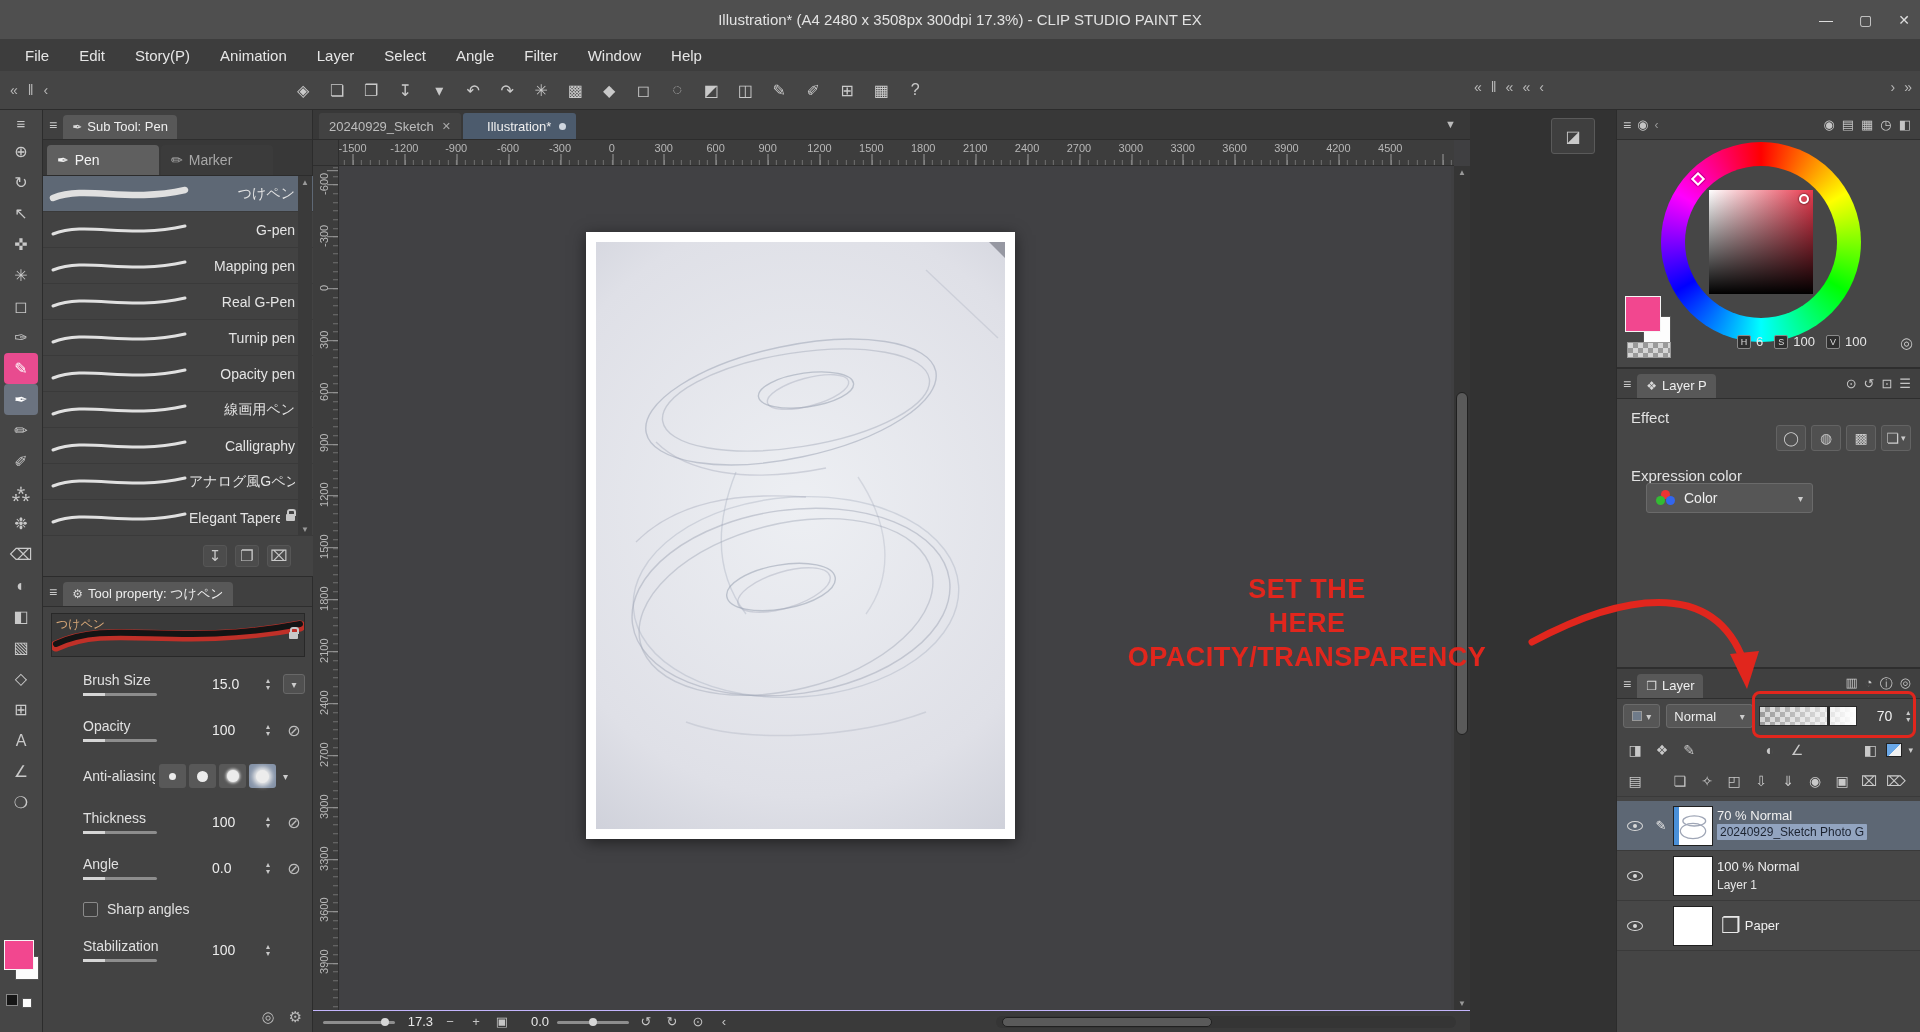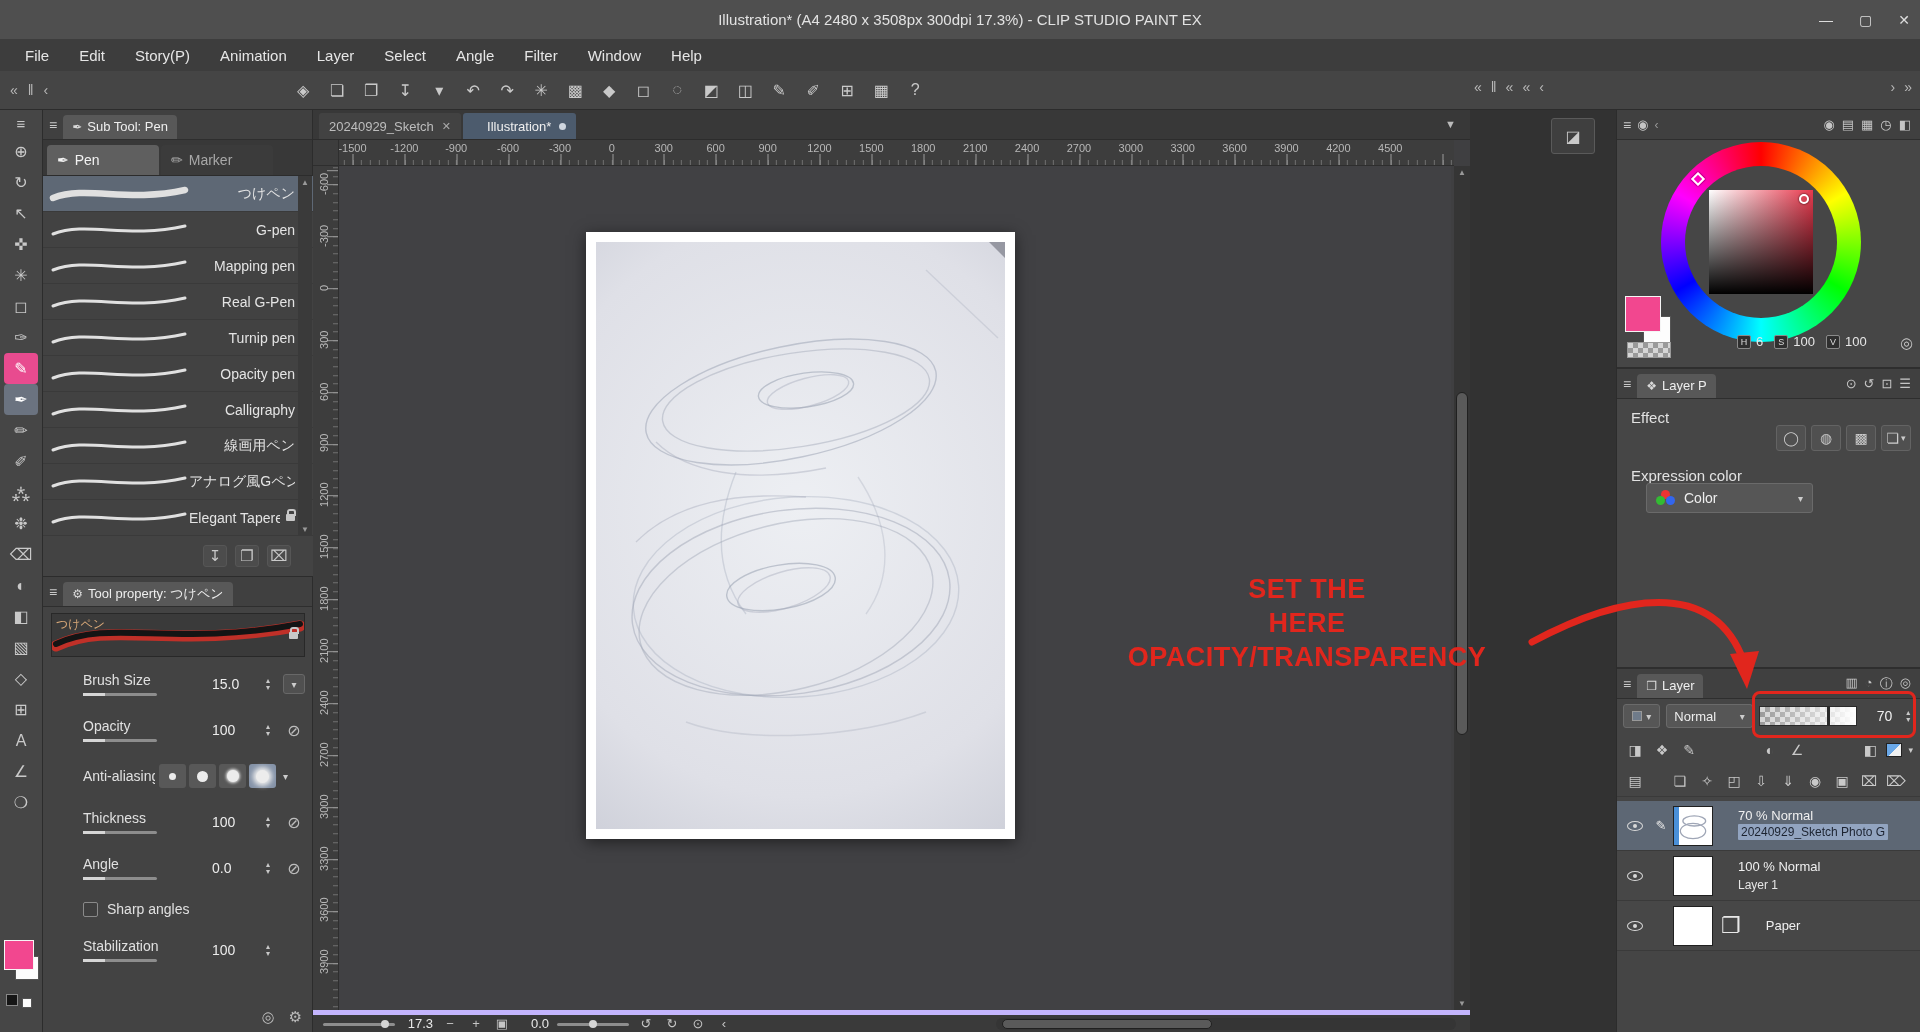--- a/index.html
+++ b/index.html
@@ -113,21 +113,21 @@
   .vlabels{display:flex;flex-direction:column;margin-top:-8px;}
   .vlab{height:51.9px;width:22px;flex:0 0 auto;display:flex;align-items:center;justify-content:center;font-size:11px;color:#b8b8b8;writing-mode:vertical-rl;transform:rotate(180deg);}
   .viewport{position:absolute;left:26px;top:56px;width:1112px;height:844px;background:#414144;overflow:hidden;}
   .page{position:absolute;left:247px;top:66px;width:429px;height:607px;background:#ffffff;box-shadow:0 3px 14px rgba(0,0,0,0.5);}
   .photo{position:absolute;left:10px;top:10px;width:409px;height:587px;
          background:radial-gradient(120% 90% at 50% 45%, #edeff3 0%, #dfe0e7 55%, #babdc9 100%);overflow:hidden;}
   .photo .fold{position:absolute;right:0;top:0;width:0;height:0;border-top:16px solid #6a6d78;border-left:16px solid transparent;opacity:.6;}
   .vscroll{position:absolute;right:0;top:56px;width:16px;height:844px;background:#353535;}
   .vscroll .thumb{position:absolute;left:2px;top:226px;width:12px;height:343px;background:#5a5a5a;border-radius:6px;}
   .vscroll .ar{position:absolute;left:4px;font-size:8px;color:#999;}
-  .bottombar{position:absolute;left:0;bottom:0;width:1157px;height:22px;background:#3a3a3a;border-top:5px solid #c4b5fd;display:flex;align-items:center;gap:8px;padding:0 10px;}
+  .bottombar{position:absolute;left:0;bottom:0;width:1157px;height:22px;background:#3a3a3a;border-top:1px solid #c4b5fd;display:flex;align-items:center;gap:8px;padding:0 10px;}
   .mini-slider{width:72px;height:14px;position:relative;}
   .mini-slider::before{content:"";position:absolute;left:0;top:6px;width:100%;height:3px;background:#8e8e8e;border-radius:2px;}
   .mini-slider .knob{position:absolute;top:3px;width:8px;height:8px;border-radius:50%;background:#d6d6d6;}
   .bb-val{font-size:13px;color:#e8e8e8;min-width:30px;text-align:right;}
   .bb-ic{font-size:13px;color:#c5c5c5;width:18px;text-align:center;}
   .hscroll{width:460px;height:12px;background:#353535;border-radius:6px;margin-left:auto;margin-right:4px;position:relative;}
   .hscroll .thumb{position:absolute;left:6px;top:1px;width:210px;height:10px;background:#5a5a5a;border-radius:5px;}
 
   
   .gap{left:1470px;top:110px;width:146px;height:922px;background:#323232;}
@@ -186,21 +186,21 @@
   .lc-chip{width:16px;height:14px;background:linear-gradient(135deg,#6aa8e8 50%,#f0f0f0 50%);border:1px solid #222;}
   .mini-dd{font-size:9px;color:#ccc;}
   .lyr-list{position:absolute;left:0;top:132px;width:304px;}
   .lyr-row{height:50px;display:flex;align-items:center;background:#474747;border-bottom:1px solid #3a3a3a;padding:0 4px;}
   .lyr-row.sel{background:#5d6774;}
   .eye{width:16px;height:10px;border:1px solid #d8d8d8;border-radius:50%;position:relative;margin:0 6px;flex:0 0 auto;}
   .eye::after{content:"";position:absolute;left:5px;top:2px;width:4px;height:4px;background:#d8d8d8;border-radius:50%;}
   .edit-ind{width:24px;text-align:center;font-size:13px;color:#e8e8e8;flex:0 0 auto;}
   .thumb{width:40px;height:40px;background:#fff;border:1px solid #202020;position:relative;flex:0 0 auto;overflow:hidden;}
   .thumb .bluebar{position:absolute;left:0;top:0;width:5px;height:100%;background:#4a90d9;}
-  .lyr-text{margin-left:25px;overflow:hidden;flex:1;}
+  .lyr-text{margin-left:4px;overflow:hidden;flex:1;}
   .lyr-text .l1{font-size:13px;color:#f0f0f0;line-height:17px;}
   .lyr-text .l2{font-size:12px;color:#e6e6e6;line-height:16px;white-space:nowrap;overflow:hidden;}
   .lyr-text .l2.hl{background:#92a4c0;color:#1c2330;display:inline-block;padding:0 3px;border-radius:1px;max-width:150px;}
   .paper-glyph{font-size:22px;color:#e8e8e8;margin-left:8px;flex:0 0 auto;}
 
   
   .anno-text{position:absolute;left:1057px;top:572px;width:500px;text-align:center;z-index:60;
              font-weight:bold;font-size:27px;line-height:34px;color:#e1261d;letter-spacing:.5px;}
   .anno-arrow{position:absolute;left:1498px;top:558px;z-index:60;}
   .anno-box{position:absolute;left:1752px;top:691px;width:164px;height:47px;border:3px solid #e1261d;border-radius:8px;z-index:55;}
@@ -381,29 +381,29 @@
             <path d="M4 15 C 38 2, 78 20, 136 7"></path>
           </svg>
           <span class="nm">Opacity pen</span>
 
         </div>
 
         <div class="st-row">
           <svg class="stroke" width="140" height="22" viewBox="0 0 140 22">
             <path d="M4 15 C 38 2, 78 20, 136 7"></path>
           </svg>
+          <span class="nm">線画用ペン</span>
+
+        </div>
+
+        <div class="st-row">
+          <svg class="stroke" width="140" height="22" viewBox="0 0 140 22">
+            <path d="M4 15 C 38 2, 78 20, 136 7"></path>
+          </svg>
           <span class="nm">Calligraphy</span>
-
-        </div>
-
-        <div class="st-row">
-          <svg class="stroke" width="140" height="22" viewBox="0 0 140 22">
-            <path d="M4 15 C 38 2, 78 20, 136 7"></path>
-          </svg>
-          <span class="nm">線画用ペン</span>
 
         </div>
 
         <div class="st-row">
           <svg class="stroke" width="140" height="22" viewBox="0 0 140 22">
             <path d="M4 15 C 38 2, 78 20, 136 7"></path>
           </svg>
           <span class="nm">アナログ風Gペン(墨っぽい)</span>
 
         </div>

